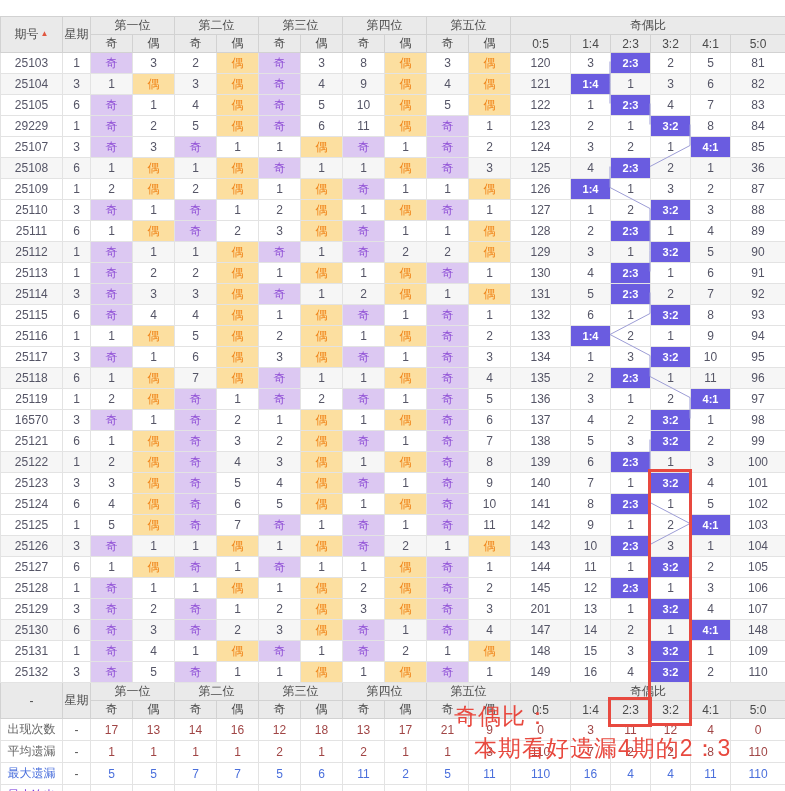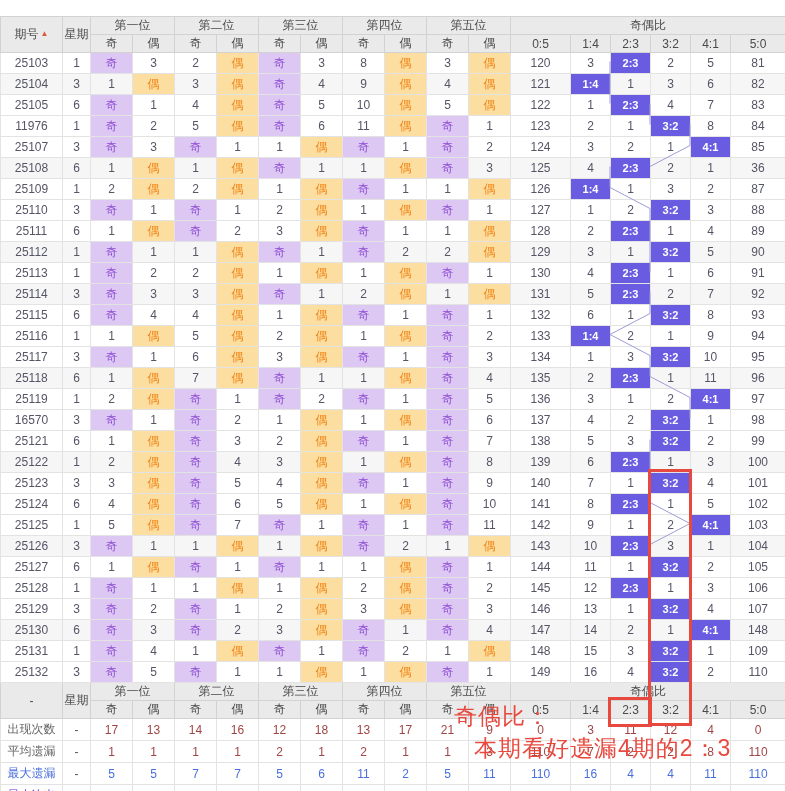--- a/index.html
+++ b/index.html
@@ -135,21 +135,21 @@
           <td class="miss">5</td>
           <td class="even-hit">偶</td>
           <td class="rnum">122</td>
           <td class="rnum">1</td>
           <td class="ratio-hit">2:3</td>
           <td class="rnum">4</td>
           <td class="rnum">7</td>
           <td class="rnum">83</td>
         </tr>
         <tr>
-          <td class="period">11976</td>
+          <td class="period">29229</td>
           <td class="week">1</td>
           <td class="odd-hit">奇</td>
           <td class="miss">2</td>
           <td class="miss">5</td>
           <td class="even-hit">偶</td>
           <td class="odd-hit">奇</td>
           <td class="miss">6</td>
           <td class="miss">11</td>
           <td class="even-hit">偶</td>
           <td class="odd-hit">奇</td>
@@ -607,21 +607,21 @@
           <td class="odd-hit">奇</td>
           <td class="miss">2</td>
           <td class="odd-hit">奇</td>
           <td class="miss">1</td>
           <td class="miss">2</td>
           <td class="even-hit">偶</td>
           <td class="miss">3</td>
           <td class="even-hit">偶</td>
           <td class="odd-hit">奇</td>
           <td class="miss">3</td>
-          <td class="rnum">146</td>
+          <td class="rnum">201</td>
           <td class="rnum">13</td>
           <td class="rnum">1</td>
           <td class="ratio-hit">3:2</td>
           <td class="rnum">4</td>
           <td class="rnum">107</td>
         </tr>
         <tr class="stripe">
           <td class="period">25130</td>
           <td class="week">6</td>
           <td class="odd-hit">奇</td>

